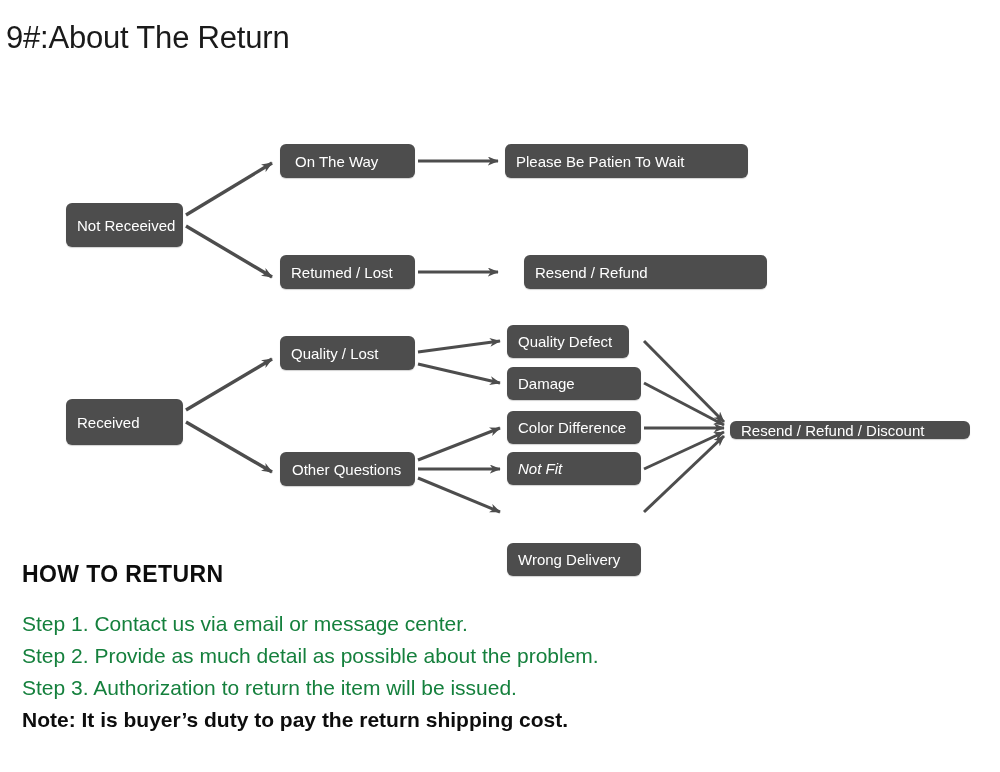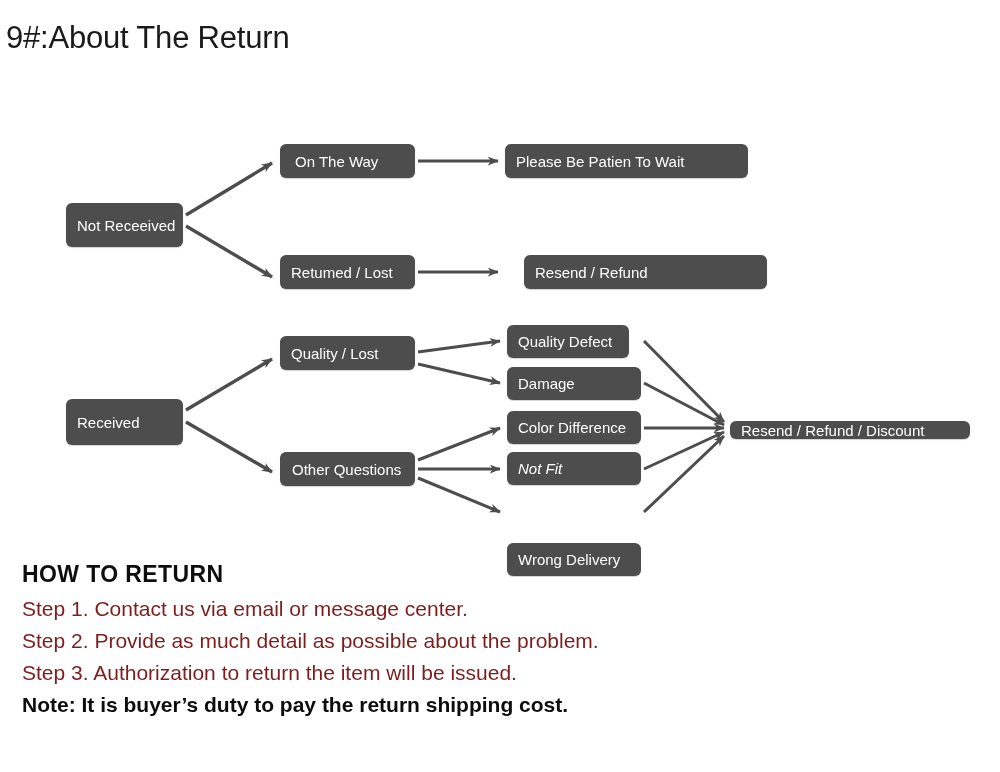--- a/index.html
+++ b/index.html
@@ -74,27 +74,27 @@
     position: absolute;
     left: 22px;
     top: 562px;
     width: 700px;
   }
   #howto-heading {
     font-size: 23px;
     font-weight: bold;
     letter-spacing: 0.4px;
     color: #0d0d0d;
-    margin: 0 0 6px 0;
+    margin: 0 0 21px 0;
     line-height: 1.1;
   }
   .step-line {
     font-size: 21px;
     line-height: 32px;
-    color: #7f1d1d;
+    color: #15803d;
     white-space: nowrap;
   }
   .step-line.note {
     font-weight: bold;
     color: #0d0d0d;
   }
 </style>
 </head>
 <body>
 

